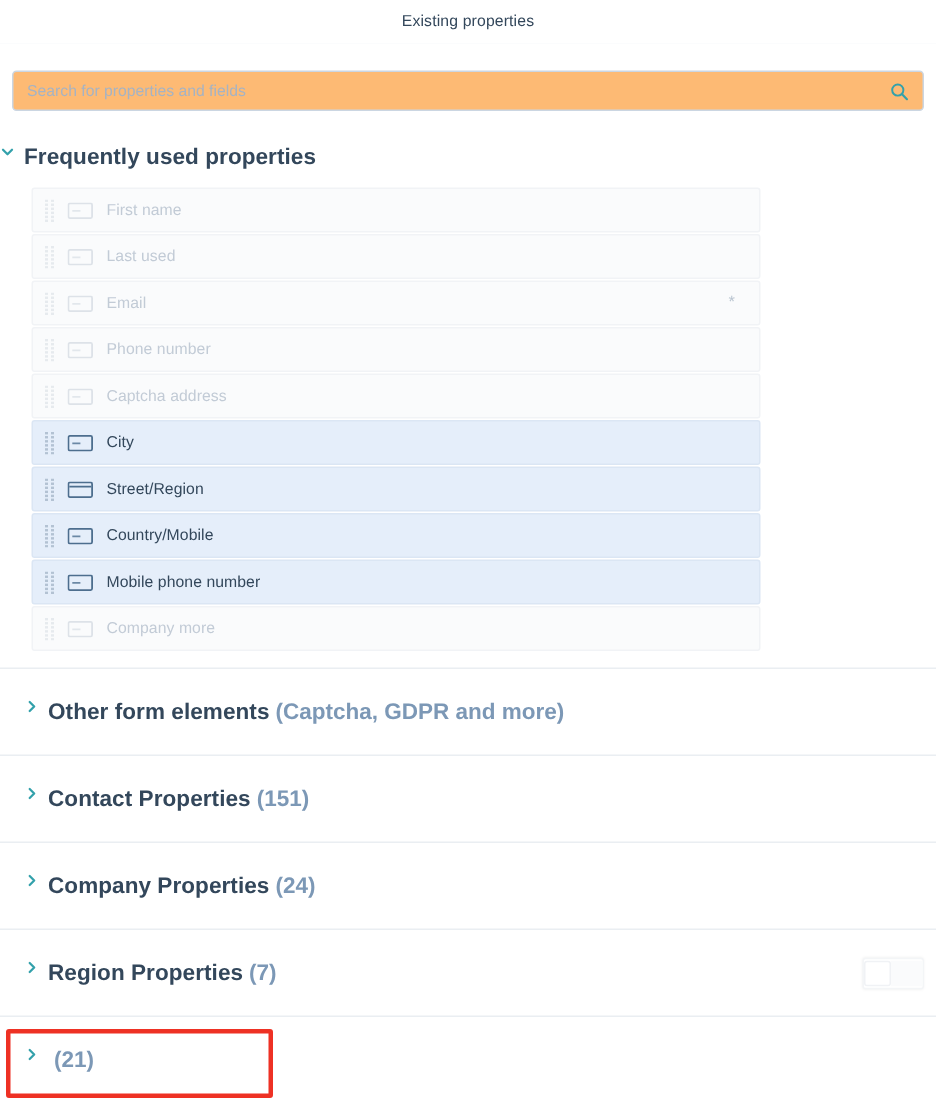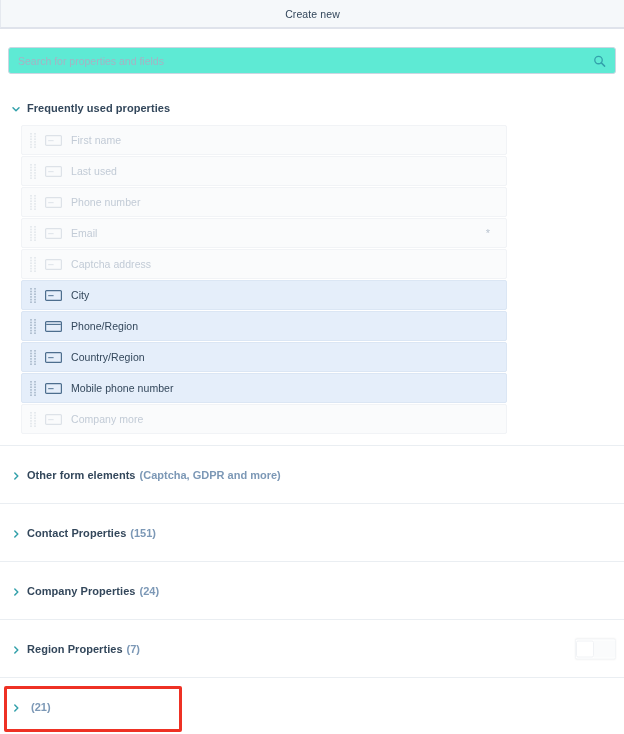--- a/index.html
+++ b/index.html
@@ -47,21 +47,21 @@
 
   
   .search-wrap {
     padding: 18px 8px 0 8px;
   }
   .search-box {
     position: relative;
     height: 27px;
     border: 1px solid #cbd6e2;
     border-radius: 3px;
-    background: #5eead4;
+    background: #fdba74;
     box-sizing: border-box;
     display: flex;
     align-items: flex-end;
   }
   .search-input {
     border: 0;
     outline: none;
     background: transparent;
     font-family: "Liberation Sans", sans-serif;
     font-size: 10.5px;
@@ -84,25 +84,25 @@
     display: block;
     pointer-events: none;
   }
 
   
   .section {
     position: relative;
   }
   .section-header {
     display: flex;
-    align-items: flex-end;
-    padding: 0 11px;
+    align-items: flex-start;
+    padding: 0 0;
     height: 18px;
     cursor: pointer;
-    font-size: 11px;
+    font-size: 15px;
   }
   .chev {
     width: 10px;
     height: 10px;
     margin-right: 6px;
     flex: 0 0 auto;
     display: block;
   }
   .section-title {
     font-weight: bold;
@@ -174,21 +174,21 @@
     line-height: 1;
   }
 
   
   .coll {
     height: 57px;
     display: flex;
     align-items: center;
     position: relative;
   }
-  .coll .section-header { height: auto; }
+  .coll .section-header { height: auto; margin-left: 16px; }
 
   
   .toggle {
     position: absolute;
     right: 8px;
     top: 50%;
     transform: translateY(-50%);
     width: 39px;
     height: 19px;
     border-radius: 2px;
@@ -218,22 +218,22 @@
     position: absolute;
     border: 3px solid #ee3124;
     border-radius: 2px;
     pointer-events: none;
   }
 </style>
 </head>
 <body>
 
 <div class="tabs">
-  <div class="tab inactive">
-    <span>Create new</span>
+  <div class="tab active">
+    <span>Existing properties</span>
   </div>
 </div>
 
 <div class="search-wrap">
   <div class="search-box">
     <input class="search-input" type="text" placeholder="Search for properties and fields" style="">
     <svg class="search-icon" viewBox="0 0 16 16">
       <circle cx="6.8" cy="6.8" r="4.6" fill="none" stroke="#33a1ab" stroke-width="1.6"></circle>
       <line x1="10.3" y1="10.3" x2="14.3" y2="14.3" stroke="#33a1ab" stroke-width="1.8" stroke-linecap="round"></line>
     </svg>
@@ -312,21 +312,22 @@
           <rect x="0" y="10.8" width="2" height="1.6"></rect>
             <rect x="4" y="10.8" width="2" height="1.6"></rect>
           <rect x="0" y="13.4" width="2" height="1.6"></rect>
             <rect x="4" y="13.4" width="2" height="1.6"></rect>
         </g>
       </svg>
       <svg class="ficon" viewBox="0 0 17 11">
         <rect x="0.6" y="0.6" width="15.8" height="9.8" rx="1" fill="none" stroke="#dde2e8" stroke-width="1.2"></rect>
         <line x1="3.2" y1="5.6" x2="8.6" y2="5.6" stroke="#e2e7ec" stroke-width="1.2"></line>
       </svg>
-      <span class="plabel">Phone number</span>
+      <span class="plabel">Email</span>
+      <span class="req">*</span>
     </div>
 
     <div class="prow used">
       <svg class="drag" viewBox="0 0 8 15">
         <g fill="#e6eaee">
           <rect x="0" y="0" width="2" height="1.6"></rect>
             <rect x="4" y="0" width="2" height="1.6"></rect>
           <rect x="0" y="2.7" width="2" height="1.6"></rect>
             <rect x="4" y="2.7" width="2" height="1.6"></rect>
           <rect x="0" y="5.4" width="2" height="1.6"></rect>
@@ -336,22 +337,21 @@
           <rect x="0" y="10.8" width="2" height="1.6"></rect>
             <rect x="4" y="10.8" width="2" height="1.6"></rect>
           <rect x="0" y="13.4" width="2" height="1.6"></rect>
             <rect x="4" y="13.4" width="2" height="1.6"></rect>
         </g>
       </svg>
       <svg class="ficon" viewBox="0 0 17 11">
         <rect x="0.6" y="0.6" width="15.8" height="9.8" rx="1" fill="none" stroke="#dde2e8" stroke-width="1.2"></rect>
         <line x1="3.2" y1="5.6" x2="8.6" y2="5.6" stroke="#e2e7ec" stroke-width="1.2"></line>
       </svg>
-      <span class="plabel">Email</span>
-      <span class="req">*</span>
+      <span class="plabel">Phone number</span>
     </div>
 
     <div class="prow used">
       <svg class="drag" viewBox="0 0 8 15">
         <g fill="#e6eaee">
           <rect x="0" y="0" width="2" height="1.6"></rect>
             <rect x="4" y="0" width="2" height="1.6"></rect>
           <rect x="0" y="2.7" width="2" height="1.6"></rect>
             <rect x="4" y="2.7" width="2" height="1.6"></rect>
           <rect x="0" y="5.4" width="2" height="1.6"></rect>
@@ -409,21 +409,21 @@
           <rect x="0" y="10.8" width="2" height="1.6"></rect>
             <rect x="4" y="10.8" width="2" height="1.6"></rect>
           <rect x="0" y="13.4" width="2" height="1.6"></rect>
             <rect x="4" y="13.4" width="2" height="1.6"></rect>
         </g>
       </svg>
       <svg class="ficon" viewBox="0 0 17 11">
         <rect x="0.6" y="0.6" width="15.8" height="9.8" rx="1" fill="none" stroke="#4d6e8e" stroke-width="1.2"></rect>
         <line x1="1.2" y1="3.4" x2="15.8" y2="3.4" stroke="#4d6e8e" stroke-width="1.1"></line>
       </svg>
-      <span class="plabel">Phone/Region</span>
+      <span class="plabel">Street/Region</span>
     </div>
 
     <div class="prow avail">
       <svg class="drag" viewBox="0 0 8 15">
         <g fill="#b3c2d3">
           <rect x="0" y="0" width="2" height="1.6"></rect>
             <rect x="4" y="0" width="2" height="1.6"></rect>
           <rect x="0" y="2.7" width="2" height="1.6"></rect>
             <rect x="4" y="2.7" width="2" height="1.6"></rect>
           <rect x="0" y="5.4" width="2" height="1.6"></rect>
@@ -433,21 +433,21 @@
           <rect x="0" y="10.8" width="2" height="1.6"></rect>
             <rect x="4" y="10.8" width="2" height="1.6"></rect>
           <rect x="0" y="13.4" width="2" height="1.6"></rect>
             <rect x="4" y="13.4" width="2" height="1.6"></rect>
         </g>
       </svg>
       <svg class="ficon" viewBox="0 0 17 11">
         <rect x="0.6" y="0.6" width="15.8" height="9.8" rx="1" fill="none" stroke="#4d6e8e" stroke-width="1.2"></rect>
         <line x1="3.2" y1="5.6" x2="8.6" y2="5.6" stroke="#6b88a5" stroke-width="1.2"></line>
       </svg>
-      <span class="plabel">Country/Region</span>
+      <span class="plabel">Country/Mobile</span>
     </div>
 
     <div class="prow avail">
       <svg class="drag" viewBox="0 0 8 15">
         <g fill="#b3c2d3">
           <rect x="0" y="0" width="2" height="1.6"></rect>
             <rect x="4" y="0" width="2" height="1.6"></rect>
           <rect x="0" y="2.7" width="2" height="1.6"></rect>
             <rect x="4" y="2.7" width="2" height="1.6"></rect>
           <rect x="0" y="5.4" width="2" height="1.6"></rect>

